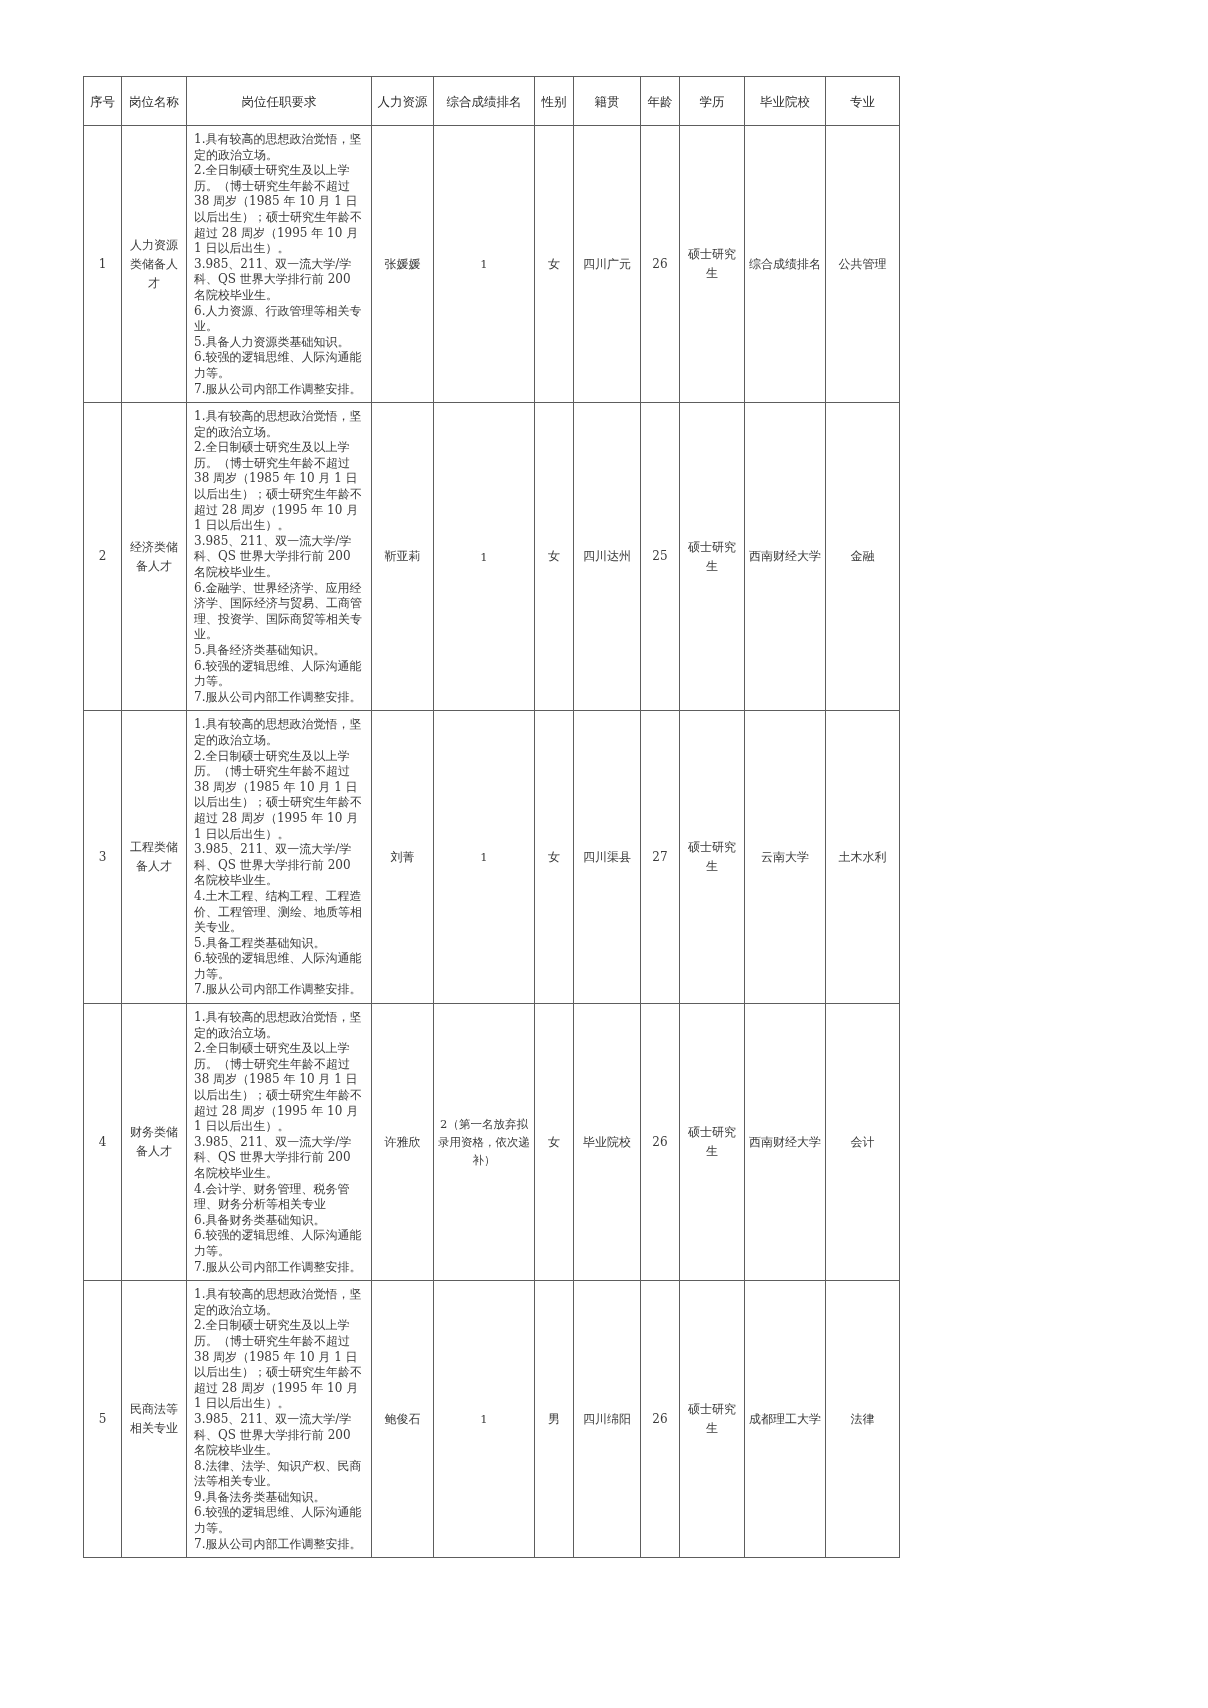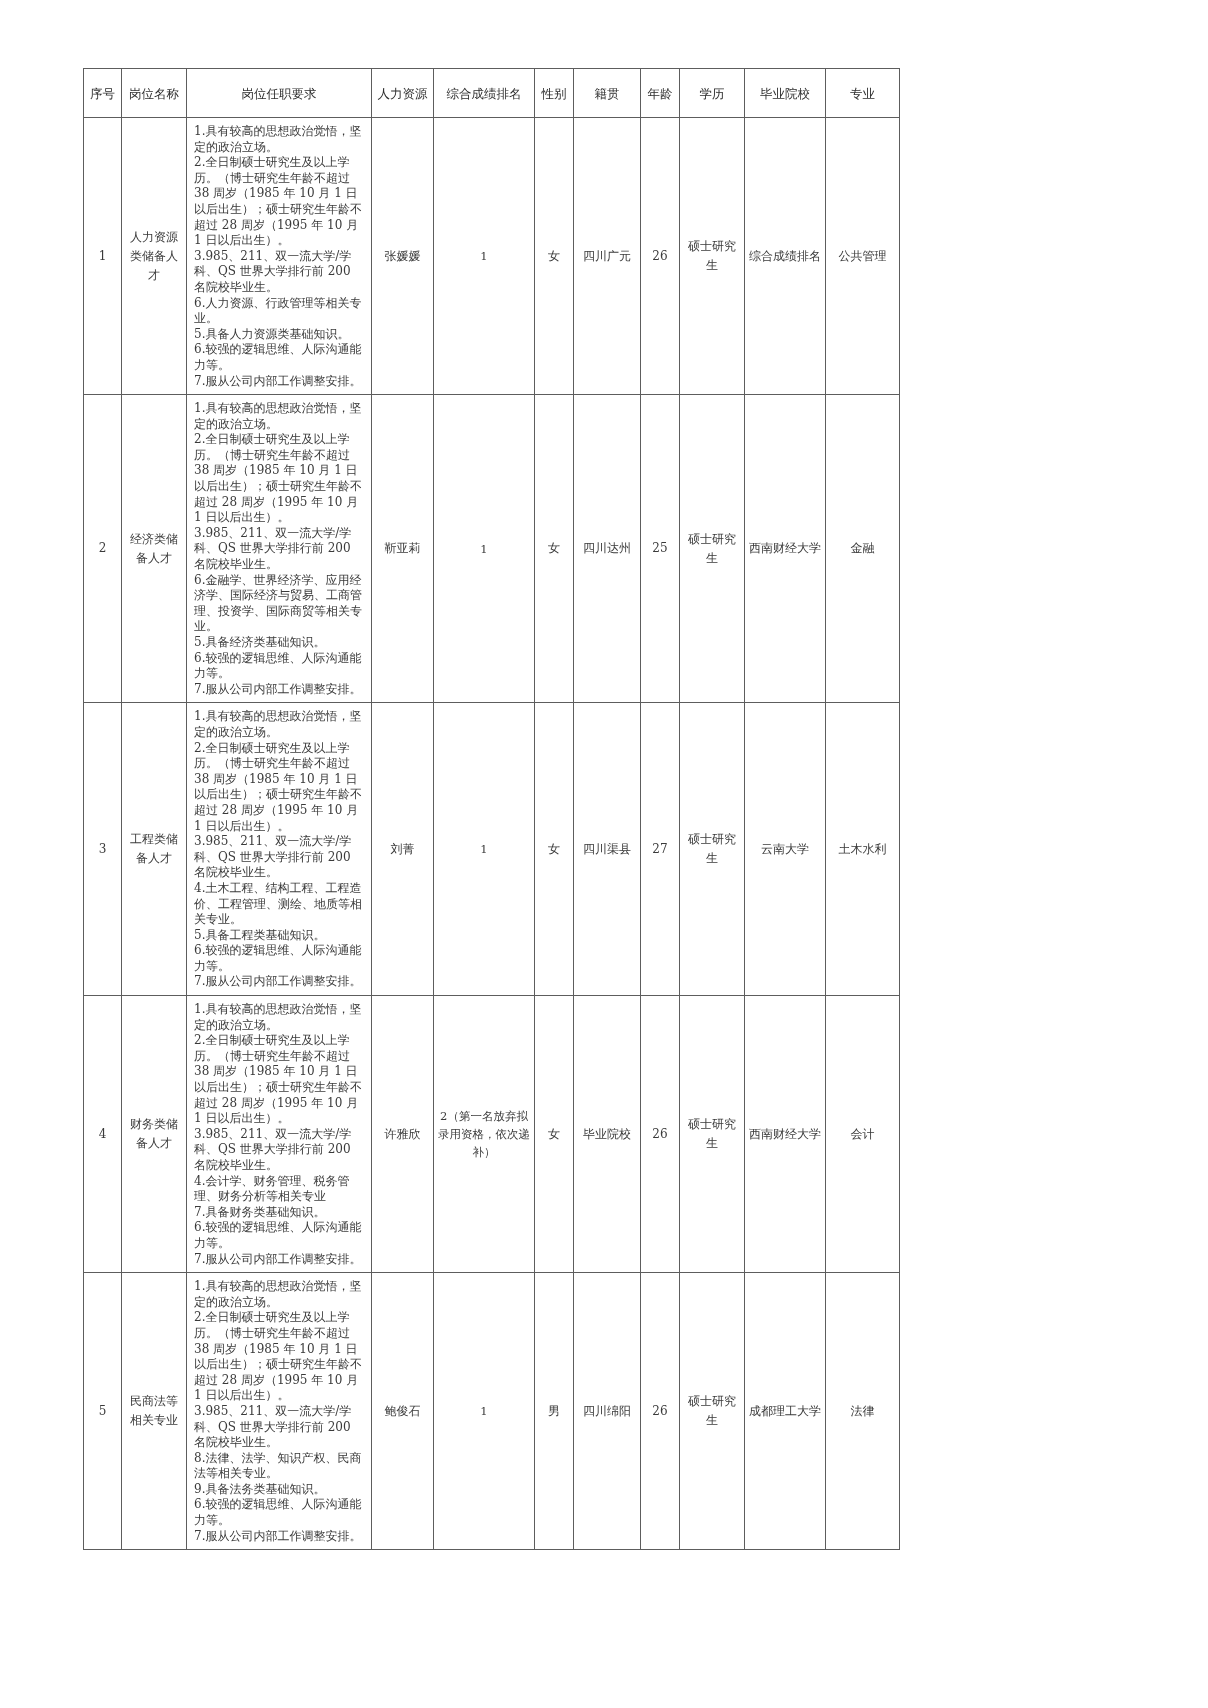--- a/index.html
+++ b/index.html
@@ -12,21 +12,21 @@
   .page {
     position: relative;
     width: 1208px;
     height: 1708px;
     background: #ffffff;
     overflow: hidden;
   }
   table.doc-table {
     position: absolute;
     left: 83px;
-    top: 68px;
+    top: 76px;
     border-collapse: collapse;
     table-layout: fixed;
     border: 1.5px solid #4a4a4a;
   }
   .doc-table th, .doc-table td {
     border: 1px solid #5d5d5d;
     overflow: hidden;
   }
   .doc-table th {
     font-weight: normal;
@@ -158,21 +158,21 @@
       </tr>
 
       <tr>
         <td class="c">4</td>
         <td class="c">财务类储备人才</td>
         <td class="req">
           <div class="req-item">1.具有较高的思想政治觉悟，坚定的政治立场。</div>
           <div class="req-item">2.全日制硕士研究生及以上学历。（博士研究生年龄不超过 38 周岁（1985 年 10 月 1 日以后出生）；硕士研究生年龄不超过 28 周岁（1995 年 10 月 1 日以后出生）。</div>
           <div class="req-item">3.985、211、双一流大学/学科、QS 世界大学排行前 200 名院校毕业生。</div>
           <div class="req-item">4.会计学、财务管理、税务管理、财务分析等相关专业</div>
-          <div class="req-item">7.具备财务类基础知识。</div>
+          <div class="req-item">6.具备财务类基础知识。</div>
           <div class="req-item">6.较强的逻辑思维、人际沟通能力等。</div>
           <div class="req-item">7.服从公司内部工作调整安排。</div>
         </td>
         <td class="c">许雅欣</td>
         <td class="c rank">2（第一名放弃拟录用资格，依次递补）</td>
         <td class="c">女</td>
         <td class="c">毕业院校</td>
         <td class="c">26</td>
         <td class="c">硕士研究生</td>
         <td class="c">西南财经大学</td>

